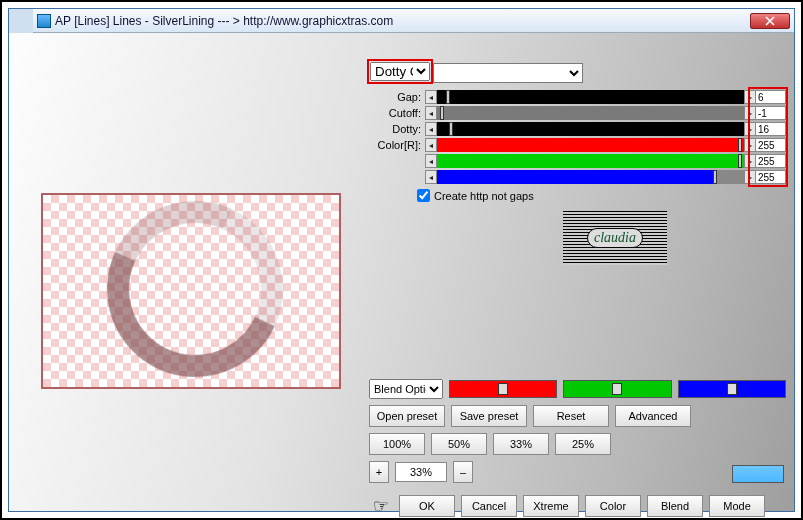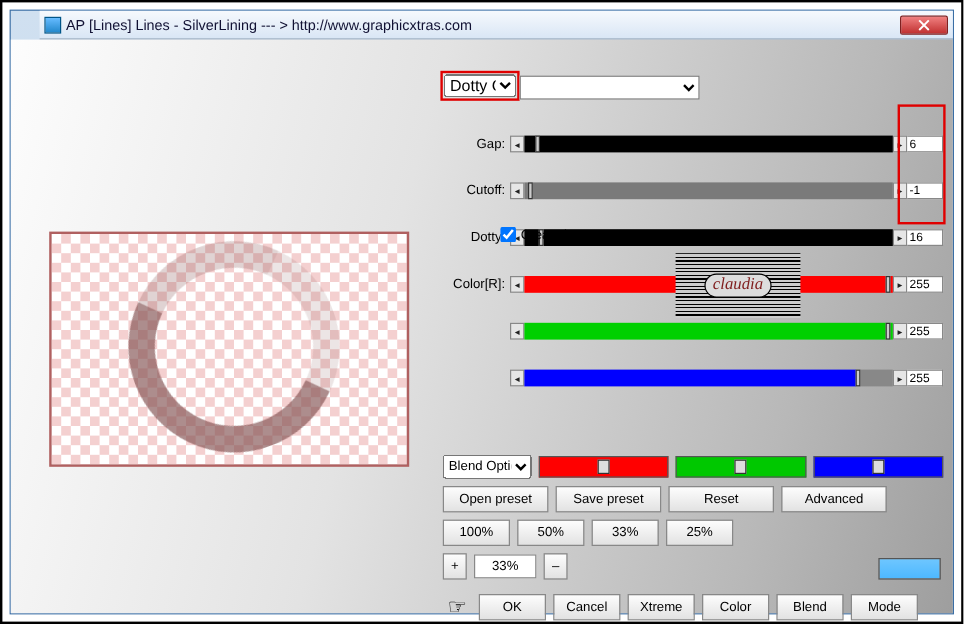--- a/index.html
+++ b/index.html
@@ -16,53 +16,53 @@
   .preview { position:absolute; top:160px; left:32px; width:300px; height:196px; border:2px solid #b06060; background: repeating-conic-gradient(#f4d0d0 0 25%,#fff 0 50%) 0 0/16px 16px; overflow:hidden; }
   .preview .ring { position:absolute; top:6px; left:64px; width:176px; height:176px; border-radius:50%; border:22px solid rgba(130,80,80,0.65); border-top-color: rgba(130,80,80,0.25); border-right-color: rgba(130,80,80,0.15); transform: rotate(-20deg); filter: blur(0.4px);}
   .rightpane { flex:1; position:relative; padding-top:30px; }
 
   .dropdown { position:absolute; top:30px; left:0; width:214px; height:20px; display:flex; }
   .dropdown select { flex:1; height:20px; font-size:11px; background:#fff; border:1px solid #7a7a7a; }
   .hl-red { border:2px solid #e00000; padding:1px; }
   .hl-wrap-drop { position:absolute; top:26px; left:-2px; }
 
   .sliders { position:absolute; top:56px; left:0; right:8px; }
-  .srow { display:flex; align-items:center; height:16px;margin-top:23px; }
+  .srow { display:flex; align-items:center; height:16px; }
   .srow .lbl { width:56px; text-align:right; padding-right:4px; color:#000; font-size:11px;}
   .srow .arrow { width:12px; height:14px; background:#e6e6e6; border:1px solid #888; display:flex; align-items:center; justify-content:center; font-size:8px; color:#222;}
   .srow .bar { flex:1; height:14px; position:relative; }
   .srow .val { width:30px; height:14px; font-size:10px; padding-left:2px; display:flex; align-items:center; background:#fff; border:1px solid #888; border-left:none;}
   .bar.black { background:#000; }
   .bar.gray { background:#7a7a7a; }
   .bar.red { background:#ff0000; }
   .bar.green { background:#00d000; }
   .bar.blue { background:linear-gradient(to right,#0000ff 90%,#888 90%); }
   .thumb { position:absolute; top:0; bottom:0; width:4px; background:#ccc; border:1px solid #333; }
 
   .valcol-hl { position:absolute; top:54px; right:6px; width:40px; height:100px; border:2px solid #e00000; pointer-events:none; }
 
   .chk-row { position:absolute; top:156px; left:48px; display:flex; align-items:center; gap:4px; color:#000;}
   .chk-row input { width:13px; height:13px; }
 
   .logo { position:absolute; top:178px; left:194px; width:104px; height:54px; background: repeating-linear-gradient(#000,#000 1px,#ccc 1px,#ccc 3px); display:flex; align-items:center; justify-content:center; }
-  .logo .inner { background:#ddd; border:1px solid #000; padding:1px 6px; font-style:italic; font-family: cursive; font-size:14px; color:#7f1d1d; border-radius:10px;}
+  .logo .inner { background:#ddd; border:1px solid #000; padding:1px 6px; font-style:italic; font-family: cursive; font-size:14px; color:#14532d; border-radius:10px;}
 
   .blendrow { position:absolute; top:346px; left:0; right:8px; display:flex; gap:6px; align-items:center;}
   .blendrow select { width:74px; height:20px; font-size:11px; }
   .bslider { flex:1; height:18px; border:1px solid #555; position:relative;}
   .bslider.red { background:#ff0000;} .bslider.green{background:#00c800;} .bslider.blue{background:#0000ff;}
   .bslider .bt { position:absolute; left:50%; top:2px; width:10px; height:12px; background:#ddd; border:1px solid #333; transform:translateX(-50%);}
 
   .btnrow { position:absolute; left:0; right:8px; display:flex; gap:6px; }
   .btnrow.r1 { top:372px; }
   .btnrow.r2 { top:400px; }
   .btnrow.r3 { top:428px; align-items:center; }
   .btnrow.r4 { top:462px; align-items:center; }
   .btn { height:22px; background:linear-gradient(#fdfdfd,#e2e2e2); border:1px solid #888; font-size:11px; display:flex; align-items:center; justify-content:center; cursor:default;}
-  .btn.w88{width:88px;} .btn.w56{width:56px;} .btn.w20{width:20px;}
+  .btn.w88{width:76px;} .btn.w56{width:56px;} .btn.w20{width:20px;}
   .zoombox { width:52px; height:20px; background:#fff; border:1px solid #888; display:flex; align-items:center; justify-content:center; font-size:11px;}
   .swatch { position:absolute; right:10px; top:432px; width:52px; height:18px; background:linear-gradient(#6ec6ff,#4db8ff); border:1px solid #555;}
   .hand { width:24px; font-size:18px; transform: scaleX(-1); text-align:center;}
 </style>
 </head>
 <body>
 
 <div class="outer">
   <div class="window">
     <div class="titlebar">

